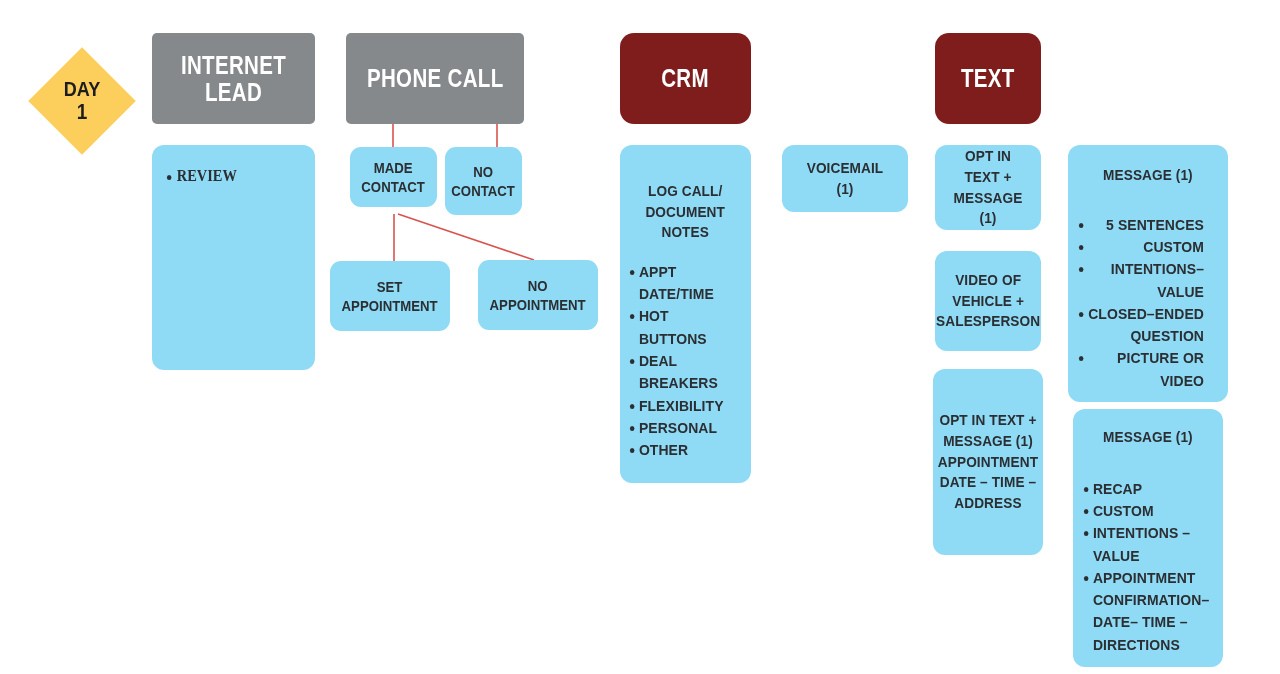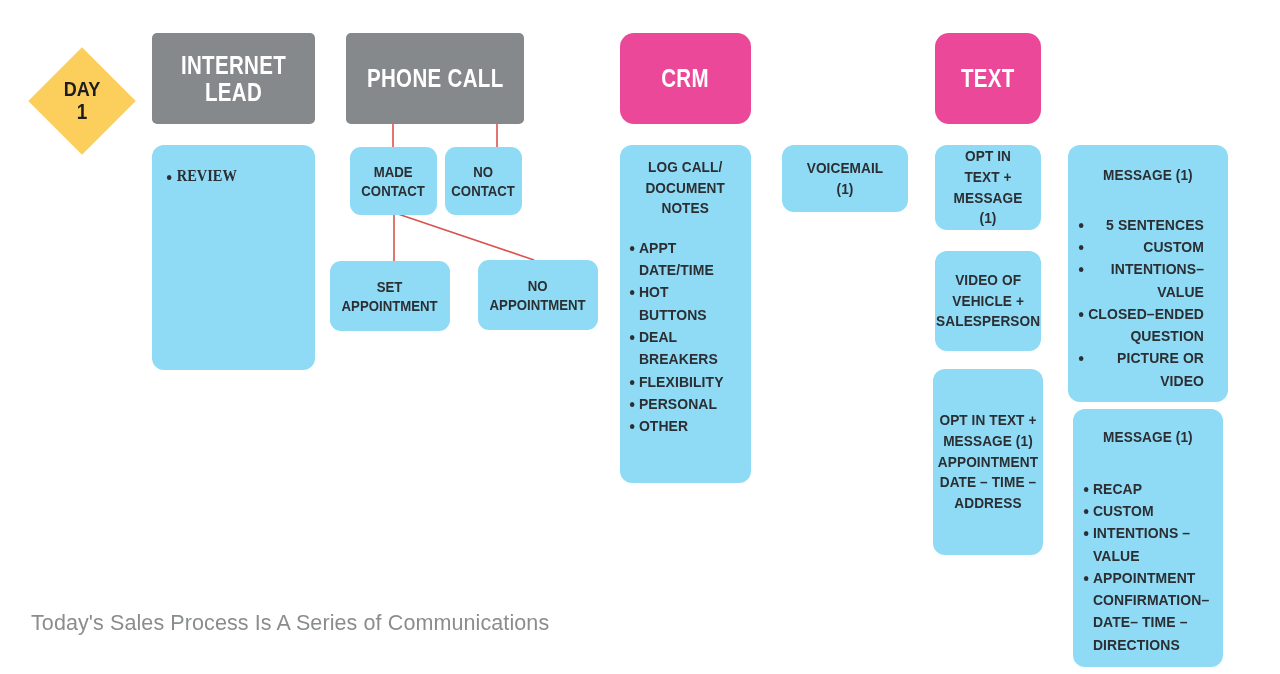--- a/index.html
+++ b/index.html
@@ -51,21 +51,21 @@
     font-size: 25px;
     font-weight: bold;
     letter-spacing: 0.4px;
     transform: scaleX(0.82);
     text-align: center;
     line-height: 1.05;
   }
 
   
   .hdr-blue {
-    background: #ec4899;
+    background: #7f1d1d;
     border-radius: 14px;
     justify-content: center;
   }
   .hdr-blue .node-title {
     color: #ffffff;
     font-size: 25px;
     font-weight: bold;
     letter-spacing: 0.4px;
     transform: scaleX(0.82);
     text-align: center;
@@ -226,21 +226,21 @@
   </div>
 
   <div class="node panel" style="left:152px; top:145px; width:163px; height:225px; align-items:flex-start; padding:22px 14px 14px 14px;font-family:Liberation Serif, serif;">
     <div class="lead-top">REVIEW</div>
   </div>
 
   <div class="node hdr-grey" style="left:346px; top:33px; width:178px; height:91px;">
     <span class="node-title">PHONE CALL</span>
   </div>
 
-  <div class="node flowbox" style="left:350px; top:147px; width:87px; height:68px;">
+  <div class="node flowbox" style="left:350px; top:147px; width:87px; height:60px;">
     <span class="node-title pre" style="white-space:pre-line;">MADE
 CONTACT</span>
   </div>
 
   <div class="node flowbox" style="left:445px; top:147px; width:77px; height:68px;">
     <span class="node-title" style="white-space:pre-line;">NO
 CONTACT</span>
   </div>
 
   <div class="node flowbox" style="left:330px; top:261px; width:120px; height:70px;">
@@ -250,21 +250,21 @@
 
   <div class="node flowbox" style="left:478px; top:260px; width:120px; height:70px;">
     <span class="node-title" style="white-space:pre-line;">NO
 APPOINTMENT</span>
   </div>
 
   <div class="node hdr-blue" style="left:620px; top:33px; width:131px; height:91px;">
     <span class="node-title">CRM</span>
   </div>
 
-  <div class="node panel" style="left:620px; top:145px; width:131px; height:338px; padding:12px 9px 14px 9px;">
+  <div class="node panel" style="left:620px; top:145px; width:131px; height:338px; padding:36px 9px 14px 9px;">
     <div class="panel-title" style="white-space:pre-line;">LOG CALL/
 DOCUMENT
 NOTES</div>
     <ul class="blist" style="margin-top:18px;">
       <li>APPT DATE/TIME</li>
       <li>HOT BUTTONS</li>
       <li>DEAL BREAKERS</li>
       <li>FLEXIBILITY</li>
       <li>PERSONAL</li>
       <li>OTHER</li>
@@ -314,15 +314,14 @@
   <div class="node panel" style="left:1073px; top:409px; width:150px; height:258px; padding:18px 10px 14px 10px;">
     <div class="panel-title">MESSAGE (1)</div>
     <ul class="blist" style="margin-top:30px;">
       <li>RECAP</li>
       <li>CUSTOM</li>
       <li>INTENTIONS – VALUE</li>
       <li>APPOINTMENT CONFIRMATION– DATE– TIME – DIRECTIONS</li>
     </ul>
   </div>
 
-  <div id="caption" style="left:31px; top:611px;">Today's Sales Process Is A Series of Communications</div>
 
 </div>
 
 </body></html>

